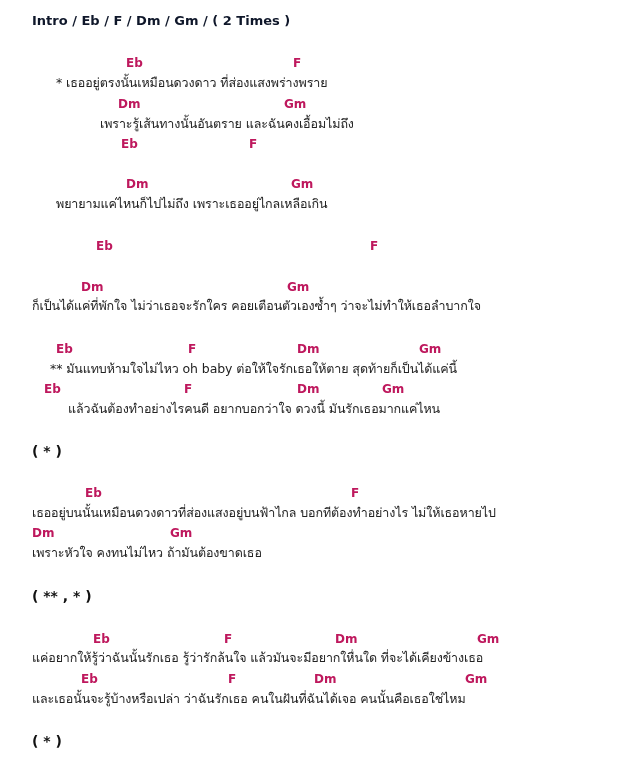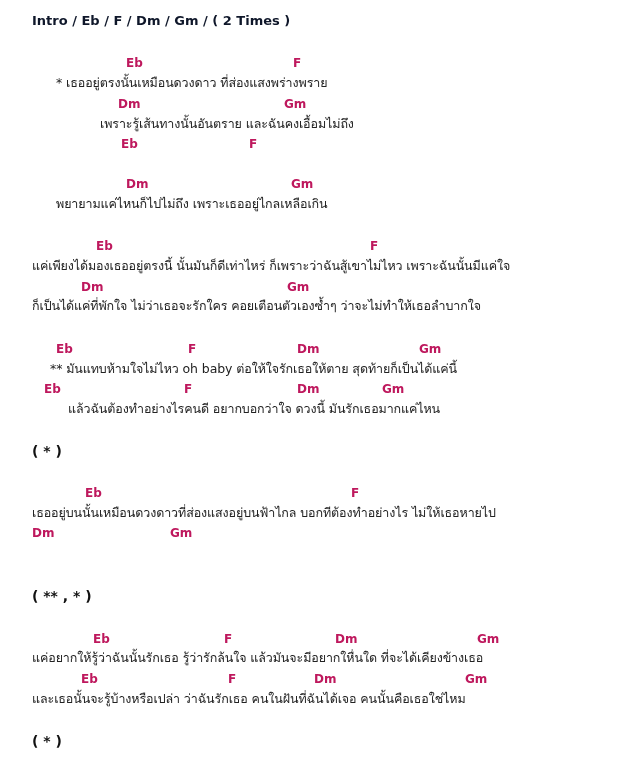--- a/index.html
+++ b/index.html
@@ -29,21 +29,20 @@
 
   <div class="line chord" style="left:121px; top:135px;">Eb</div>
   <div class="line chord" style="left:249px; top:135px;">F</div>
 
   <div class="line chord" style="left:126px; top:175px;">Dm</div>
   <div class="line chord" style="left:291px; top:175px;">Gm</div>
   <div class="line lyric" style="left:56px; top:195px;">พยายามแค่ไหนก็ไปไม่ถึง เพราะเธออยู่ไกลเหลือเกิน</div>
 
   <div class="line chord" style="left:96px; top:237px;">Eb</div>
   <div class="line chord" style="left:370px; top:237px;">F</div>
-  <div class="line lyric" style="left:32px; top:257px;">แค่เพียงได้มองเธออยู่ตรงนี้ นั้นมันก็ดีเท่าไหร่ ก็เพราะว่าฉันสู้เขาไม่ไหว เพราะฉันนั้นมีแค่ใจ</div>
 
   <div class="line chord" style="left:81px; top:278px;">Dm</div>
   <div class="line chord" style="left:287px; top:278px;">Gm</div>
   <div class="line lyric" style="left:32px; top:297px;">ก็เป็นได้แค่ที่พักใจ ไม่ว่าเธอจะรักใคร คอยเตือนตัวเองซ้ำๆ ว่าจะไม่ทำให้เธอลำบากใจ</div>
 
   <div class="line chord" style="left:56px; top:340px;">Eb</div>
   <div class="line chord" style="left:188px; top:340px;">F</div>
   <div class="line chord" style="left:297px; top:340px;">Dm</div>
   <div class="line chord" style="left:419px; top:340px;">Gm</div>
   <div class="line lyric" style="left:50px; top:360px;">** มันแทบห้ามใจไม่ไหว oh baby ต่อให้ใจรักเธอให้ตาย สุดท้ายก็เป็นได้แค่นี้</div>
@@ -55,20 +54,21 @@
   <div class="line lyric" style="left:68px; top:400px;">แล้วฉันต้องทำอย่างไรคนดี  อยากบอกว่าใจ ดวงนี้ มันรักเธอมากแค่ไหน</div>
 
   <div class="line marker" style="left:32px; top:442px;">( * )</div>
 
   <div class="line chord" style="left:85px; top:484px;">Eb</div>
   <div class="line chord" style="left:351px; top:484px;">F</div>
   <div class="line lyric" style="left:32px; top:504px;">เธออยู่บนนั้นเหมือนดวงดาวที่ส่องแสงอยู่บนฟ้าไกล  บอกทีต้องทำอย่างไร ไม่ให้เธอหายไป</div>
 
   <div class="line chord" style="left:32px; top:524px;">Dm</div>
   <div class="line chord" style="left:170px; top:524px;">Gm</div>
+  <div class="line lyric" style="left:32px; top:544px;"> เพราะหัวใจ คงทนไม่ไหว ถ้ามันต้องขาดเธอ</div>
 
   <div class="line marker" style="left:32px; top:587px;">( ** , * )</div>
 
   <div class="line chord" style="left:93px; top:630px;">Eb</div>
   <div class="line chord" style="left:224px; top:630px;">F</div>
   <div class="line chord" style="left:335px; top:630px;">Dm</div>
   <div class="line chord" style="left:477px; top:630px;">Gm</div>
   <div class="line lyric" style="left:32px; top:649px;">แค่อยากให้รู้ว่าฉันนั้นรักเธอ รู้ว่ารักล้นใจ แล้วมันจะมีอยากใหื่นใด ที่จะได้เคียงข้างเธอ</div>
 
   <div class="line chord" style="left:81px; top:670px;">Eb</div>

